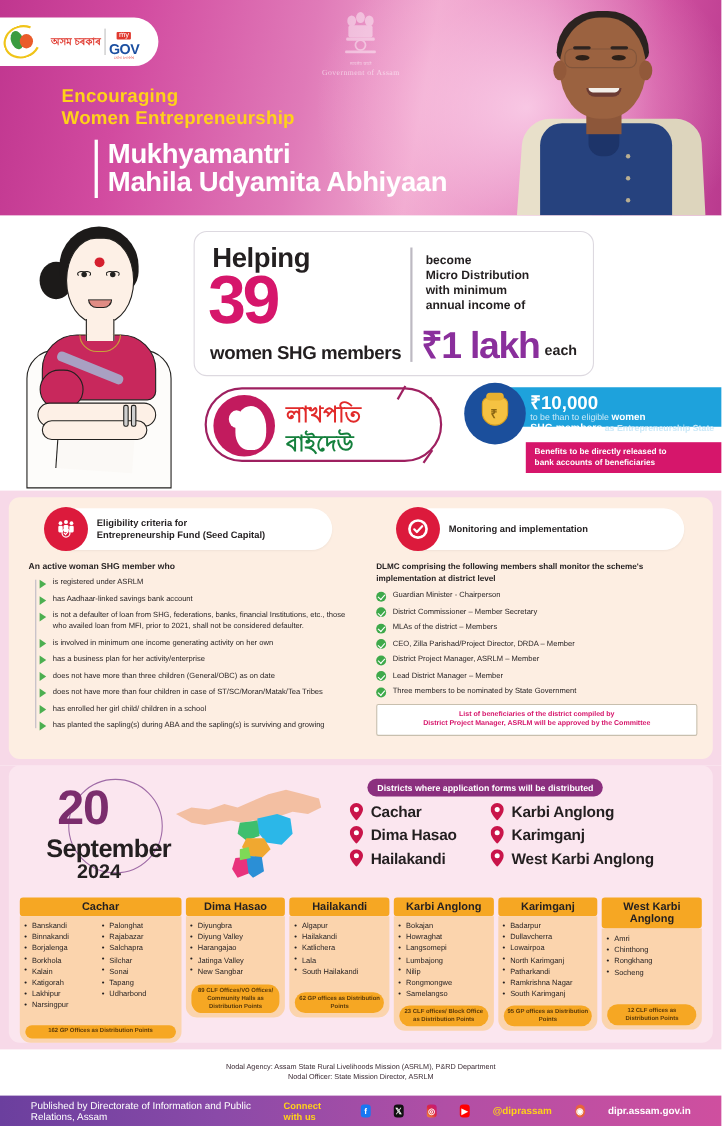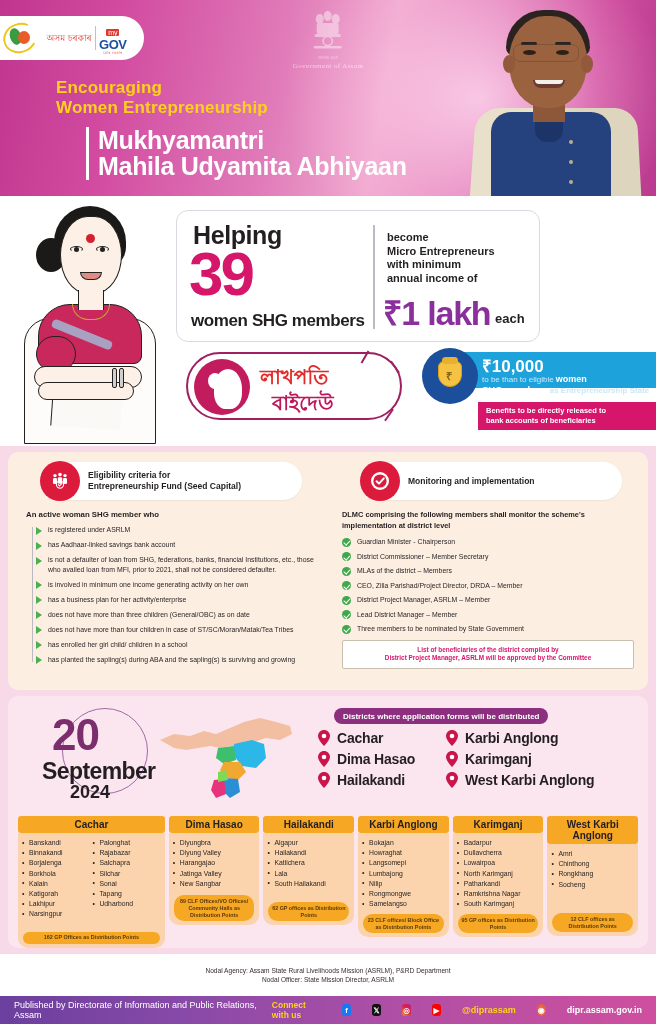--- a/index.html
+++ b/index.html
@@ -37,21 +37,21 @@
   }
   .logo-a .leaf1 {
     position:absolute; left:7px; top:5px; width:11px; height:17px; border-radius: 50% 50% 50% 50%;
     background:#3a9b3f; transform: rotate(-18deg);
   }
   .logo-a .leaf2 {
     position:absolute; left:15px; top:8px; width:12px; height:13px; border-radius:50%;
     background:#ea5b2a;
   }
   .logo-b { display:flex; align-items:center; gap:3px; }
-  .logo-b .assamese { color:#e0382e; font-size:9px; font-weight:normal; line-height:9px; text-align:right; }
+  .logo-b .assamese { color:#e0382e; font-size:9px; font-weight:bold; line-height:9px; text-align:right; }
   .logo-b .vbar { width:1.5px; height:24px; background:#c0c0c0; }
   .logo-b .mygov { text-align:center; line-height:1; }
   .logo-b .mygov .my { font-size:7px; color:#fff; background:#e0382e; padding:0 2px; display:inline-block; border-radius:1px;}
   .logo-b .mygov .gov { font-size:13px; font-weight:bold; color:#1b4fa0; letter-spacing:-.5px; }
   .logo-b .mygov .sub { font-size:4px; color:#e0382e; }
 
   .emblem { position:absolute; left:50%; top:8px; transform:translateX(-50%); text-align:center; opacity:.55; }
   .emblem svg { display:block; margin:0 auto; }
   .emblem .satyameva { font-size:3.5px; color:#fff; letter-spacing:.3px; margin-top:1px;}
   .emblem .goa { font-size:7px; color:#fff; margin-top:2px; font-family:"Liberation Serif", serif; letter-spacing:.4px;}
@@ -119,21 +119,21 @@
   .each { position:absolute; left:318px; top:100px; font-size:13px; font-weight:bold; color:#231f20;}
 
   .lakhpati {
     position:absolute; left:186px; top:156px; width:216px; height:68px;
     border:2.4px solid #9e2060; border-radius:34px; background:#fff;
   }
   .lp-circle { position:absolute; left:6px; top:5px; width:56px; height:56px; border-radius:50%; background:#c21b5e; }
   .lp-face { position:absolute; left:20px; top:10px; width:28px; height:40px; background:#fff; border-radius:50% 50% 40% 40%;}
   .lp-bun { position:absolute; left:14px; top:14px; width:14px; height:16px; border-radius:50%; background:#fff;}
   .lp-text1 { position:absolute; left:72px; top:8px; font-size:20px; font-weight:bold; color:#e12a2a; letter-spacing:0;}
-  .lp-text2 { position:absolute; left:84px; top:34px; font-size:20px; font-weight:bold; color:#be185d;}
+  .lp-text2 { position:absolute; left:72px; top:34px; font-size:20px; font-weight:bold; color:#15803d;}
   .lp-spark1 { position:absolute; left:176px; top:-4px; width:2px; height:14px; background:#9e2060; transform:rotate(30deg);}
   .lp-spark2 { position:absolute; left:206px; top:6px; width:2px; height:14px; background:#9e2060; transform:rotate(-35deg);}
   .lp-spark3 { position:absolute; left:200px; top:54px; width:2px; height:14px; background:#9e2060; transform:rotate(35deg);}
 
   .blue-box { position:absolute; left:448px; top:156px; width:208px; height:36px; background:#1ea2dc; border-radius:6px 0 0 6px;}
   .coin-circle { position:absolute; left:422px; top:152px; width:56px; height:56px; border-radius:50%; background:#1b4f9c;}
   .coin-bag { position:absolute; left:16px; top:13px; width:24px; height:26px; border-radius:6px 6px 12px 12px; background:#f5c242; border:1px solid #d9a11f;}
   .coin-tie { position:absolute; left:20px; top:9px; width:16px; height:7px; border-radius:4px; background:#e8b02f;}
   .coin-rs { position:absolute; left:24px; top:20px; font-size:11px; color:#8a6512; font-weight:bold;}
   .b-amt { position:absolute; left:34px; top:2px; font-size:17px; font-weight:bold; color:#fff; }
@@ -230,21 +230,21 @@
     position:absolute; left:5px; right:5px; bottom:4px; background:#f6a723; border-radius:10px;
     text-align:center; padding:2.5px 3px; font-size:5.4px; font-weight:bold; color:#5a3a0a; line-height:7px;
   }
 
   .nodal { position:absolute; left:0; right:0; bottom:40px; text-align:center; }
   .nodal div { font-size:6.6px; color:#3a2a33; line-height:9px; }
 
   .footer {
     position:absolute; left:0; bottom:0; width:100%; height:28px;
     background: linear-gradient(90deg,#6b3f9e 0%, #8a4aa8 30%, #b14fa5 62%, #cf4f9f 100%);
-    display:flex; align-items:center; padding:0 14px; gap:10px;
+    display:flex; align-items:center; padding:0 28px; gap:10px;
   }
   .pub { color:#fff; font-size:9px; }
   .connect { color:#ffd219; font-size:8.5px; font-weight:bold; margin-left:auto; display:flex; align-items:center; gap:21px;}
   .sicon { width:12px; height:12px; border-radius:3px; display:flex; align-items:center; justify-content:center; font-size:7.5px; color:#fff; font-weight:bold;}
   .si-fb{background:#1877f2;} .si-x{background:#111;} .si-ig{background:linear-gradient(45deg,#f09433,#dc2743,#bc1888);} .si-yt{background:#ff0000;}
   .handle { color:#ffd219; font-size:9px; font-weight:bold; }
   .weburl { color:#fff; font-size:9px; font-weight:bold; }
   .globe { width:12px;height:12px;border-radius:50%;background:#e8643c;display:flex;align-items:center;justify-content:center;font-size:8px;color:#fff;}
 </style>
 </head>
@@ -341,21 +341,21 @@
       <div class="w-bangle"></div>
         <div class="w-bangle2"></div>
     </div>
 
     <div class="helping-card">
       <div class="helping-word">Helping</div>
       <div class="big39">39</div>
       <div class="shgmembers">women SHG members</div>
       <div class="divider-v"></div>
       <div class="become" style="white-space:pre-line">become
-Micro Entrepreneurs
+Micro Distribution
 with minimum
 annual income of</div>
       <div class="rs1lakh">₹1 lakh</div>
       <div class="each">each</div>
     </div>
 
     <div class="lakhpati">
       <div class="lp-circle">
         <div class="lp-bun"></div>
           <div class="lp-face"></div>

